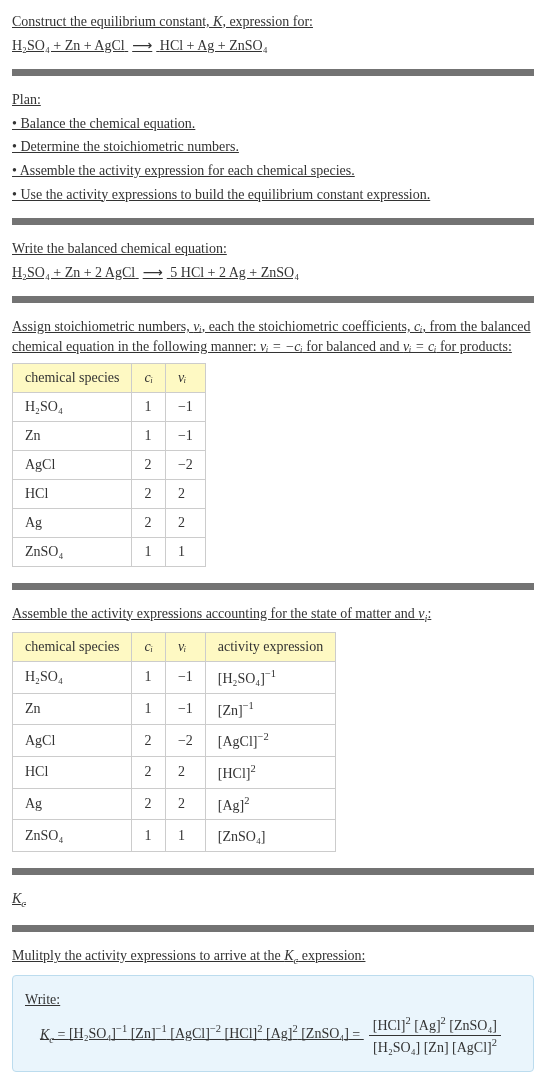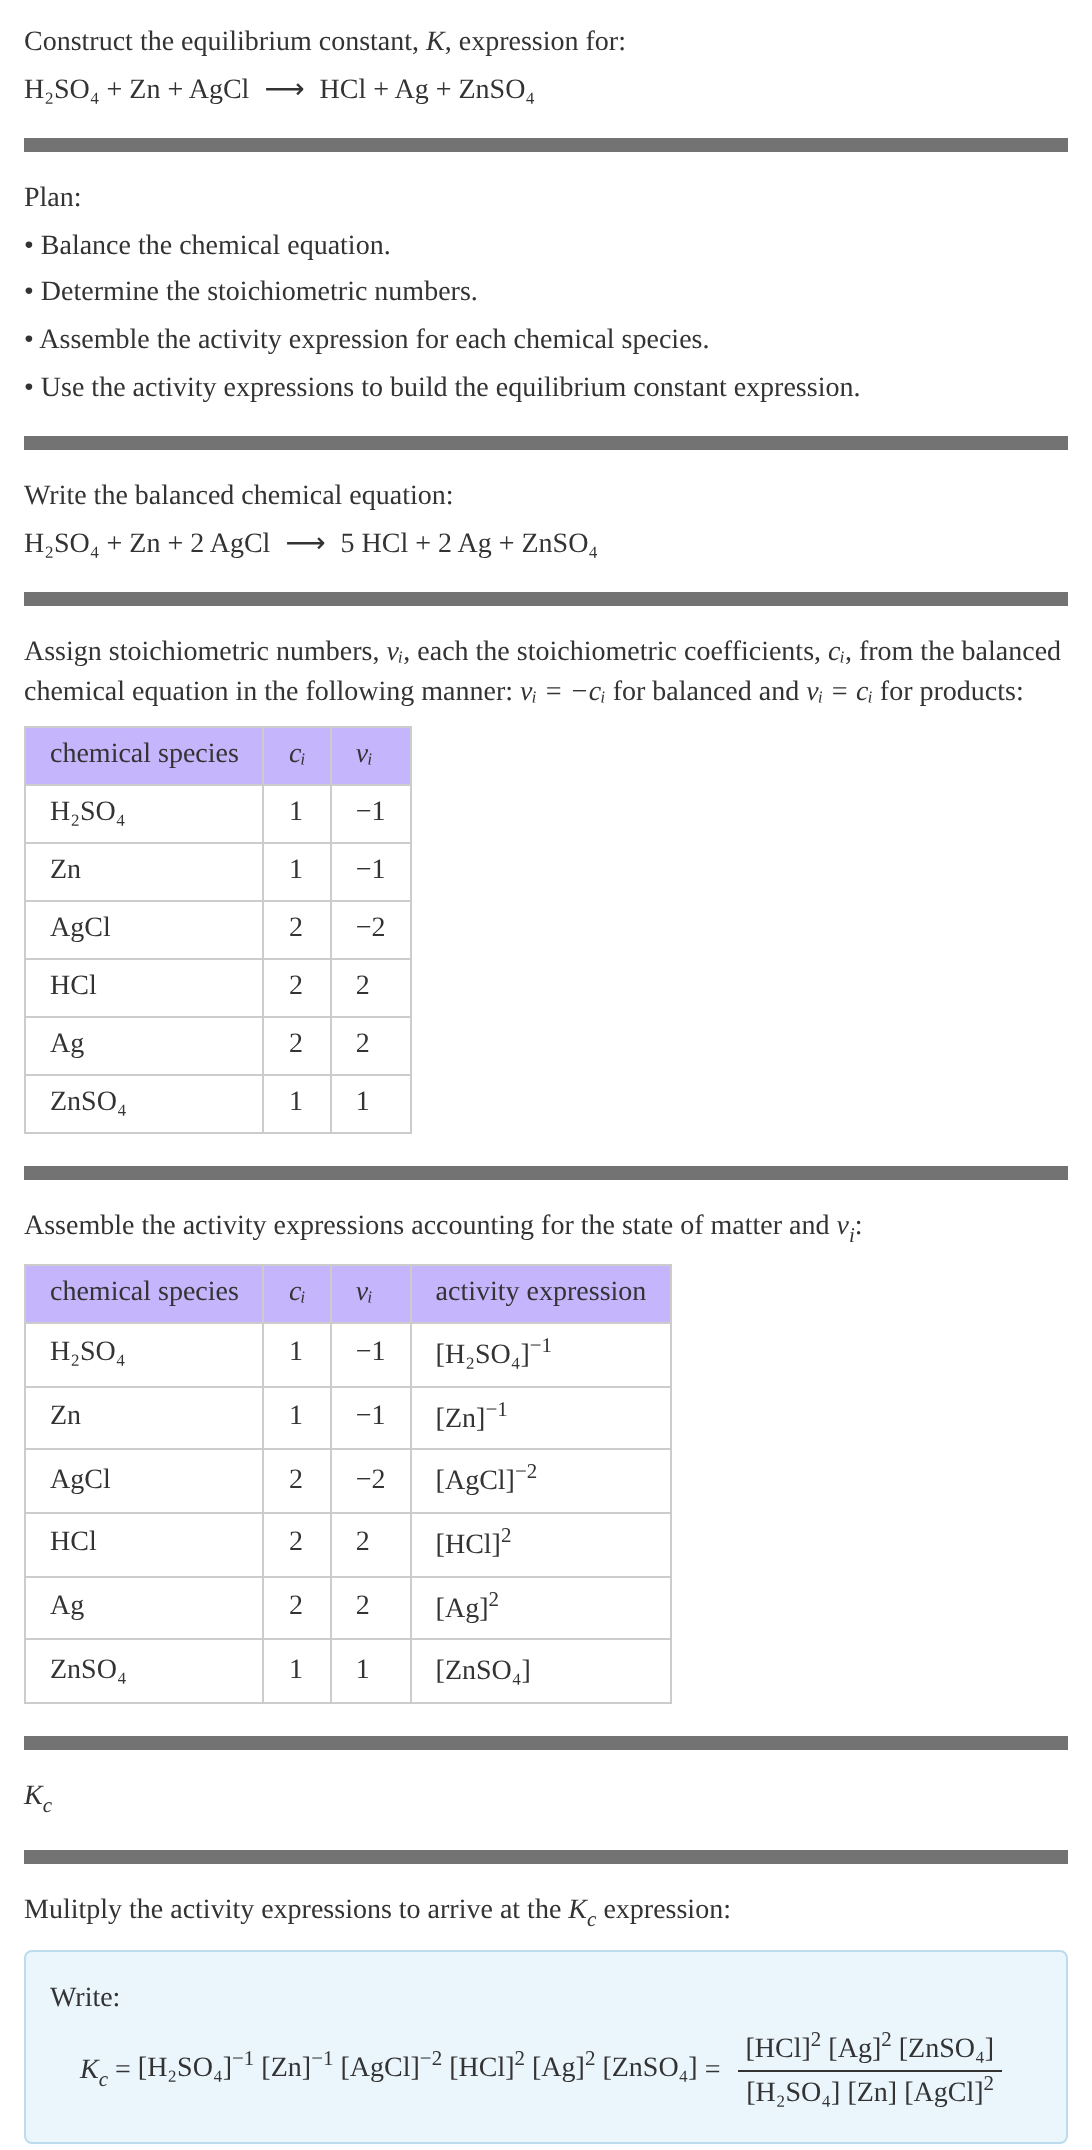--- a/index.html
+++ b/index.html
@@ -18,20 +18,21 @@
   border-top: 7px solid #737373;
   padding: 10px 0;
 }
 .section:first-child {
   border-top: none;
   padding-top: 0;
 }
 .block {
   margin: 4px 0;
   line-height: 1.4;
+  text-decoration: underline;
 }
 .sub {
   font-size: 0.75em;
   vertical-align: sub;
 }
 .sup {
   font-size: 0.75em;
   vertical-align: super;
 }
 .ital {
@@ -44,21 +45,21 @@
   border-collapse: collapse;
   margin: 6px 0;
 }
 th, td {
   border: 1px solid #ccc;
   padding: 6px 12px;
   text-align: left;
   font-weight: normal;
 }
 th {
-  background: #c4b5fd;
+  background: #fef9c3;
 }
 .answer-box {
   background: #eaf5fc;
   border: 1px solid #bcdcee;
   border-radius: 4px;
   padding: 10px 12px;
   margin-top: 6px;
 }
 .frac {
   display: inline-block;

